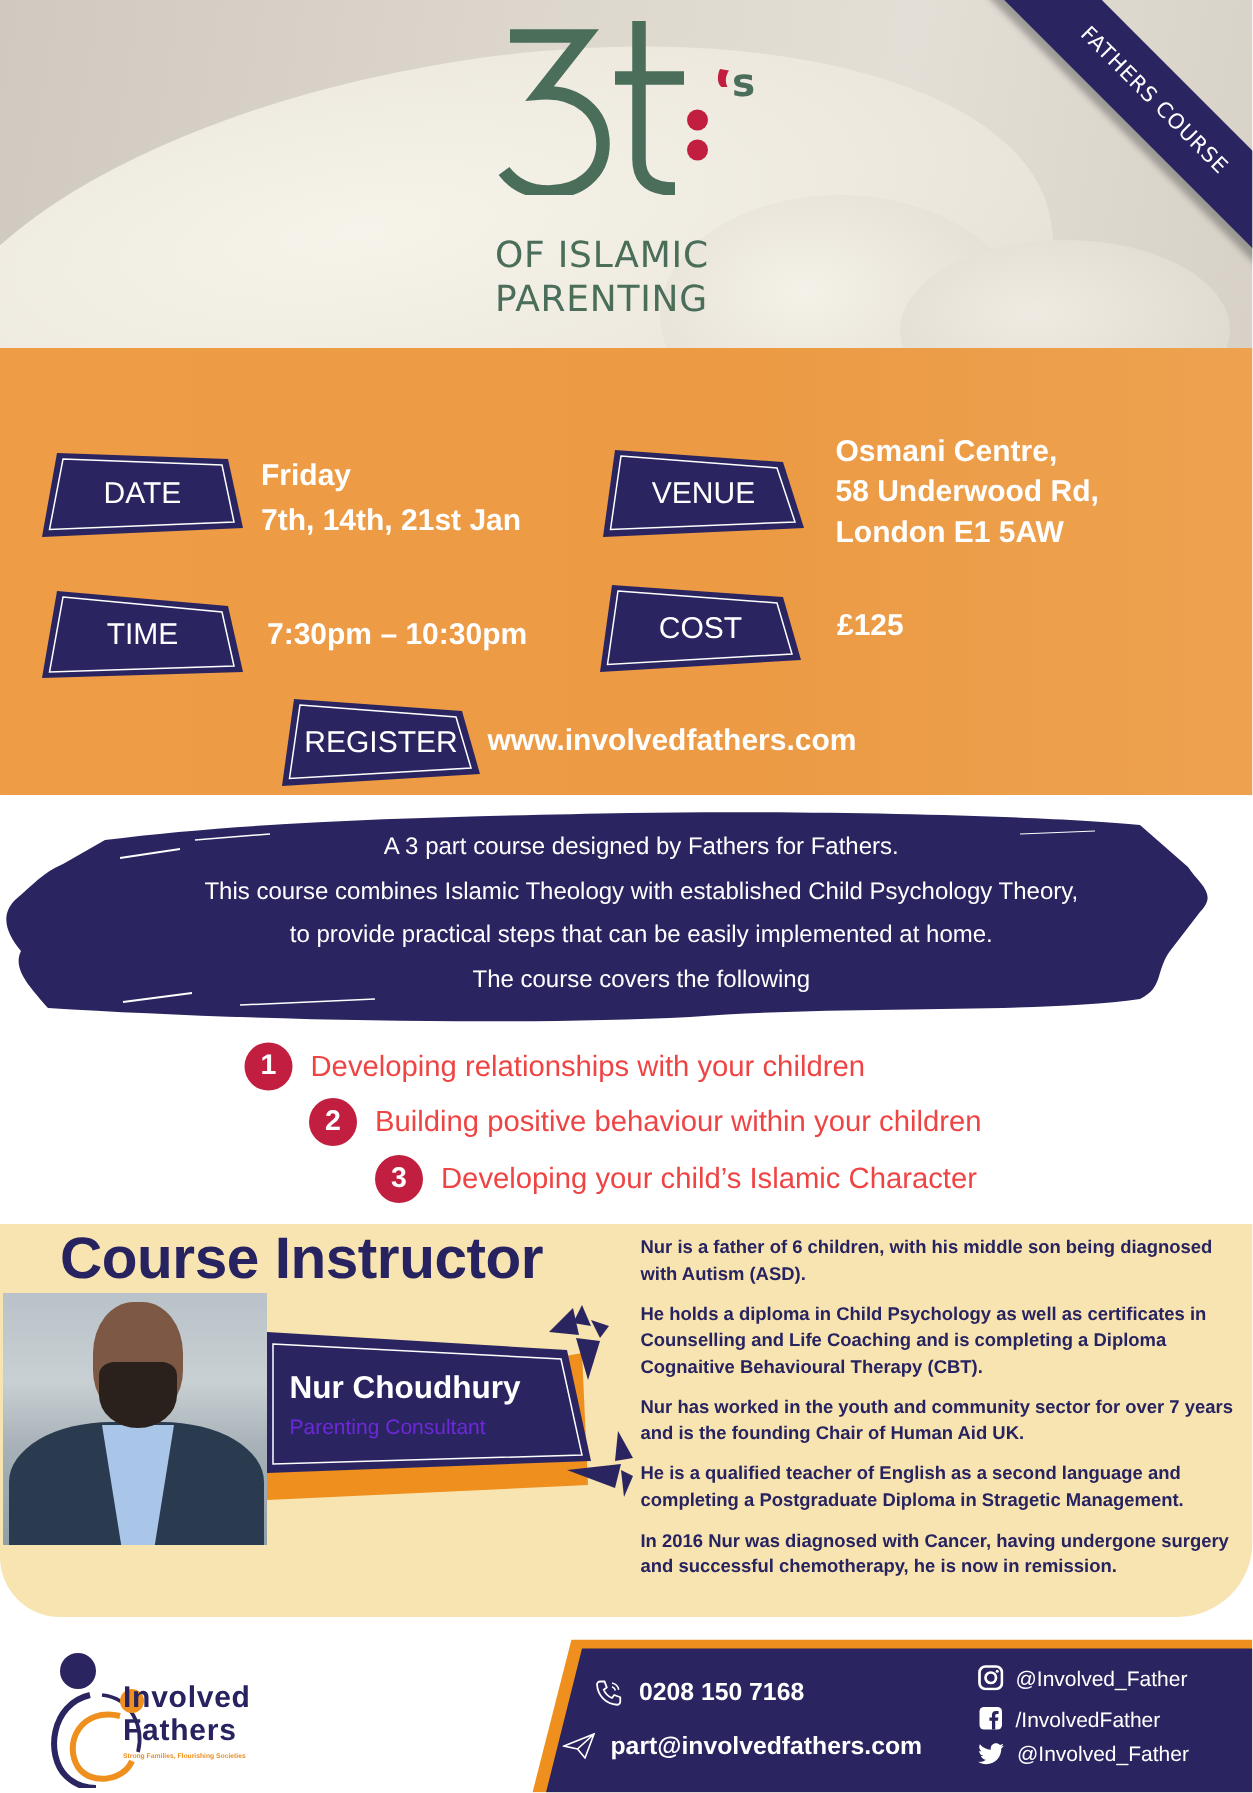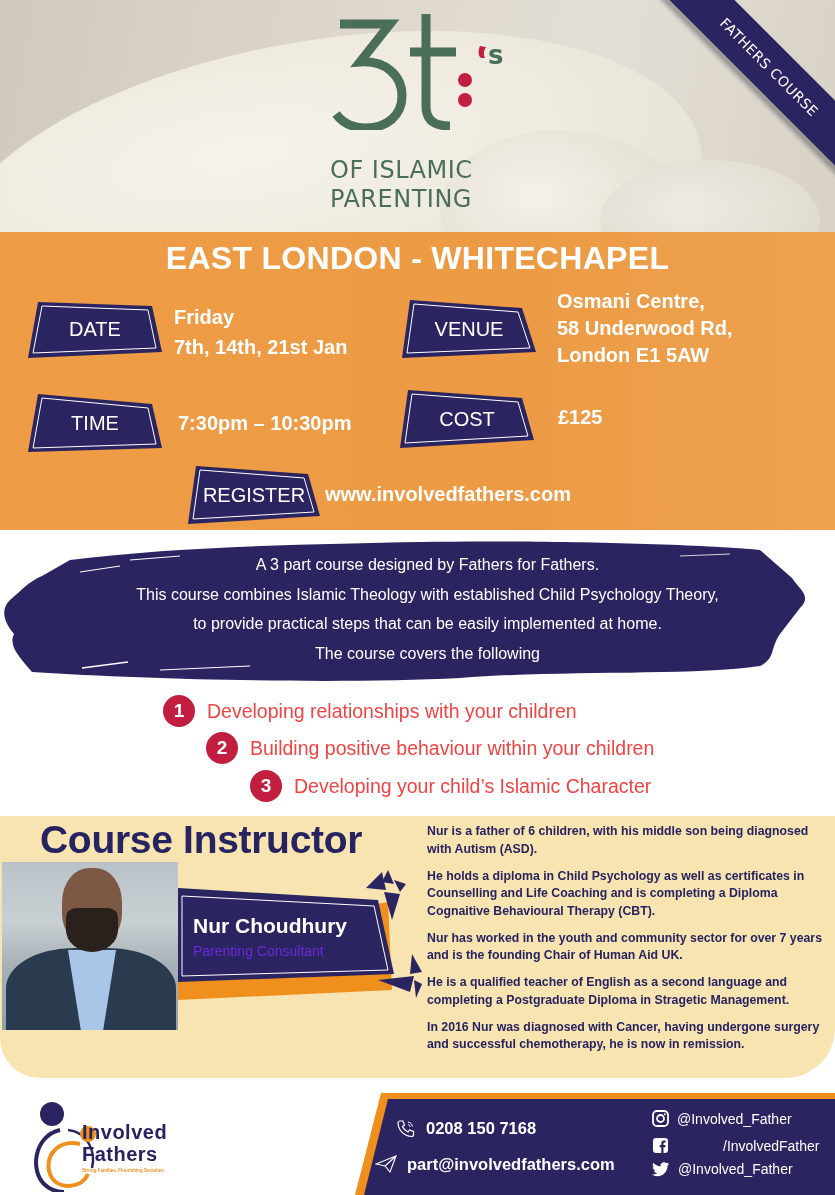--- a/index.html
+++ b/index.html
@@ -101,21 +101,20 @@
     <div>OF ISLAMIC</div>
     <div>PARENTING</div>
   </div>
 
   <div class="ribbon">
     <span class="ribbon-text">FATHERS COURSE</span>
   </div>
 </div>
 
 <div class="info">
-  <div class="info-title">EAST LONDON - WHITECHAPEL</div>
 
   <div class="tag" style="left:28px; top:68px; width:134px; height:58px;">
     <svg width="134" height="58" viewBox="0 0 134 58">
         <polygon points="10,2 124,6 134,52 0,58" fill="#2a2560"></polygon>
         <polygon points="14,6 120,10 128,48 5,53" fill="none" stroke="#fff" stroke-width="1"></polygon>
       </svg>
     <span>DATE</span>
   </div>
   <div class="info-val" style="left:174px; top:72px;">
     <div>Friday</div>
@@ -261,21 +260,21 @@
 
 <div class="social" style="left:652px; top:1110px;">
   <svg width="17" height="17" viewBox="0 0 17 17">
     <rect x="1" y="1" width="15" height="15" rx="4" fill="none" stroke="#fff" stroke-width="1.8"></rect>
     <circle cx="8.5" cy="8.5" r="3.5" fill="none" stroke="#fff" stroke-width="1.8"></circle>
     <circle cx="12.8" cy="4.2" r="1" fill="#fff"></circle>
   </svg>
   <span>@Involved_Father</span>
 </div>
 
-<div class="social" style="left:652px; top:1137px;gap:46px;">
+<div class="social" style="left:652px; top:1137px;">
   <svg width="17" height="17" viewBox="0 0 17 17">
     <rect x="1" y="1" width="15" height="15" rx="3" fill="#fff"></rect>
     <path d="M11.5 16 V10.2 H13.3 L13.6 8 H11.5 V6.7 C11.5 6 11.8 5.6 12.6 5.6 H13.7 V3.7 C13.4 3.6 12.6 3.6 11.9 3.6 C10.3 3.6 9.3 4.5 9.3 6.3 V8 H7.6 V10.2 H9.3 V16 Z" fill="#2a2560"></path>
   </svg>
   <span>/InvolvedFather</span>
 </div>
 
 <div class="social" style="left:652px; top:1161px;">
   <svg width="18" height="15" viewBox="0 0 24 20">
     <path d="M23 2.5 C22.2 2.9 21.3 3.1 20.4 3.2 C21.4 2.6 22.1 1.7 22.4 0.6 C21.5 1.1 20.5 1.5 19.5 1.7 C18.6 0.7 17.4 0.2 16 0.2 C13.4 0.2 11.3 2.3 11.3 4.9 C11.3 5.3 11.3 5.6 11.4 6 C7.5 5.8 4 3.9 1.7 1.1 C1.3 1.8 1.1 2.6 1.1 3.5 C1.1 5.1 1.9 6.6 3.2 7.4 C2.4 7.4 1.7 7.2 1 6.8 C1 9.1 2.6 11 4.8 11.4 C4.4 11.5 4 11.6 3.5 11.6 C3.2 11.6 2.9 11.6 2.6 11.5 C3.2 13.4 5 14.7 7 14.8 C5.4 16.1 3.3 16.8 1.1 16.8 C0.7 16.8 0.4 16.8 0 16.7 C2.1 18.1 4.6 18.9 7.2 18.9 C16 18.9 20.7 11.7 20.7 5.4 V4.8 C21.6 4.2 22.4 3.4 23 2.5 Z" fill="#fff"></path>

